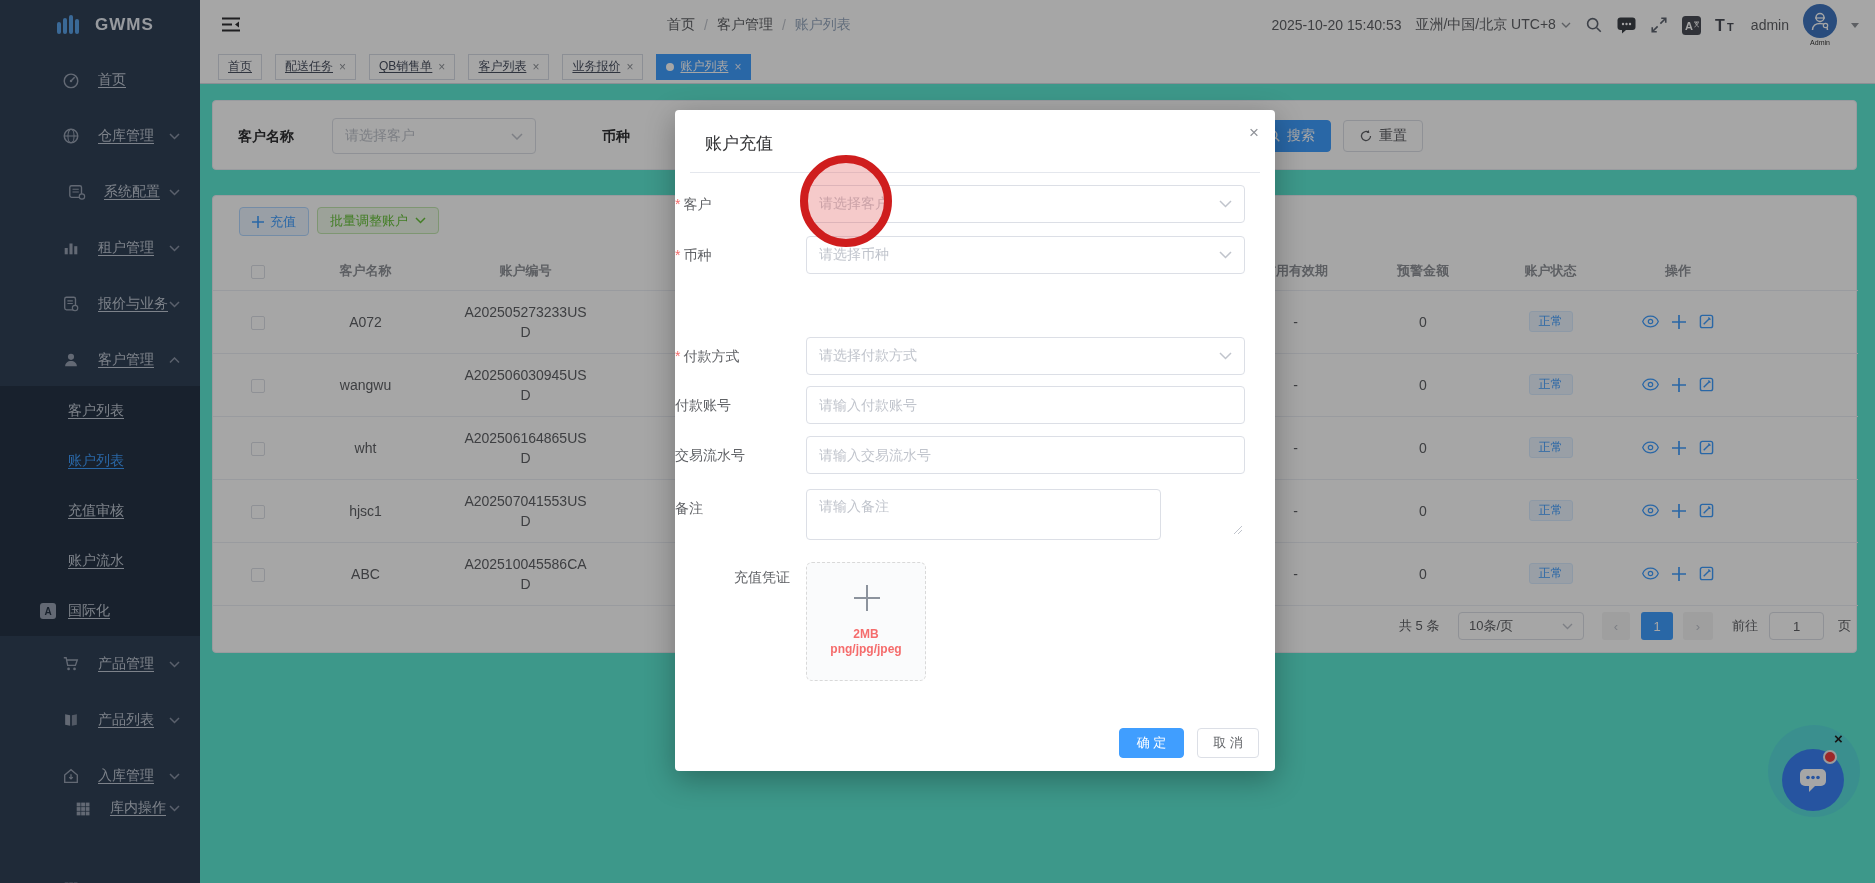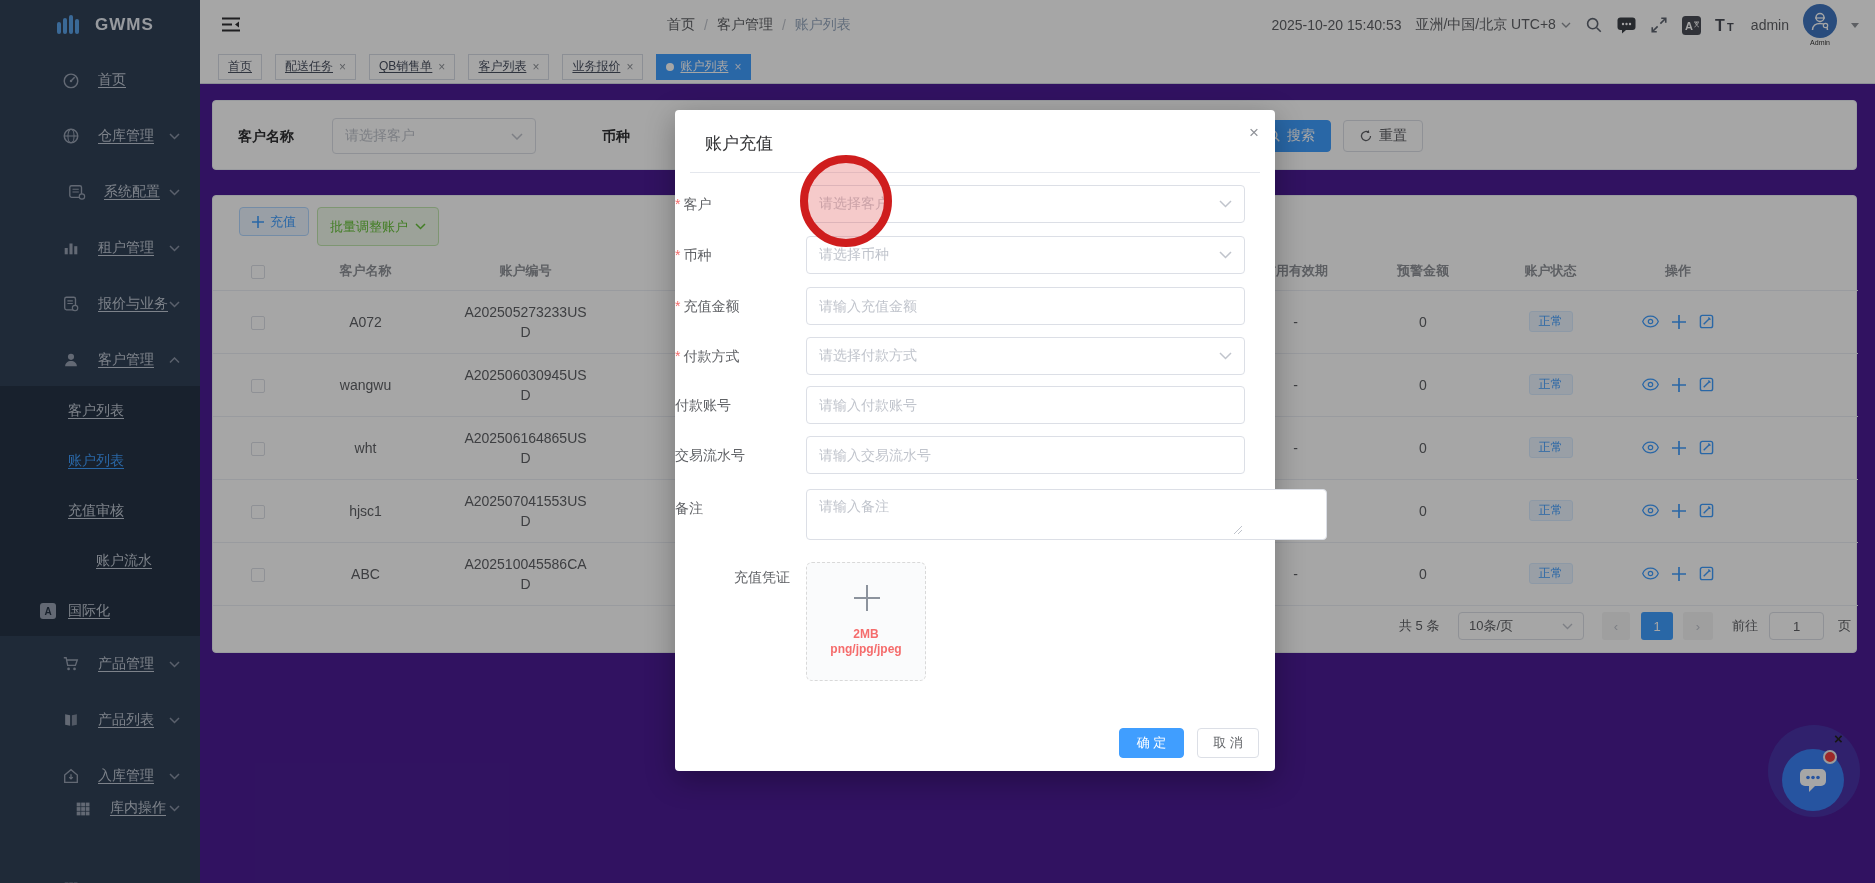--- a/index.html
+++ b/index.html
@@ -46,36 +46,36 @@
   #tabbar{position:absolute;left:200px;top:50px;width:1675px;height:34px;background:#fff;border-bottom:1px solid #d8dce5;z-index:10;
           display:flex;align-items:center;padding-left:18px;gap:13px;}
   .tab{height:26px;border:1px solid #d8dce5;background:#fff;color:#495060;font-size:12px;display:flex;align-items:center;padding:0 9px;gap:6px;cursor:pointer;}
   .tab .tlbl{text-decoration:underline;text-underline-offset:2px;}
   .tab .tclose{color:#909399;font-size:12px;}
   .tab.active{background:#409eff;border-color:#409eff;color:#fff;}
   .tab.active .tclose{color:#e8f1ff;}
   .tab .dot{width:8px;height:8px;border-radius:50%;background:#fff;}
 
   
-  #content{position:absolute;left:200px;top:84px;width:1675px;height:799px;background:#4c1d95;z-index:5;}
+  #content{position:absolute;left:200px;top:84px;width:1675px;height:799px;background:#5eead4;z-index:5;}
   .card{position:absolute;background:#fff;border-radius:4px;border:1px solid #ebeef5;}
   #filter-card{left:12px;top:16px;width:1645px;height:70px;}
   .flabel{position:absolute;top:17px;height:36px;line-height:36px;font-weight:bold;color:#303133;}
   .fselect{position:absolute;left:119px;top:17px;width:204px;height:36px;border:1px solid #dcdfe6;border-radius:4px;background:#fff;
            display:flex;align-items:center;padding:0 12px;color:#c0c4cc;cursor:pointer;}
   .fselect .chev{margin-left:auto;color:#c0c4cc;}
   .btn-search{position:absolute;left:1038px;top:19px;width:80px;height:32px;background:#409eff;border:1px solid #409eff;border-radius:4px;
               color:#fff;display:flex;align-items:center;justify-content:center;gap:6px;cursor:pointer;font-size:14px;}
   .btn-reset{position:absolute;left:1130px;top:19px;width:80px;height:32px;background:#fff;border:1px solid #dcdfe6;border-radius:4px;
              color:#606266;display:flex;align-items:center;justify-content:center;gap:6px;cursor:pointer;font-size:14px;}
 
   #table-card{left:12px;top:111px;width:1645px;height:458px;}
   .btn-recharge{position:absolute;left:26px;top:11px;height:29px;padding:0 12px;background:#ecf5ff;border:1px solid #b3d8ff;border-radius:4px;
                 color:#409eff;display:flex;align-items:center;gap:6px;cursor:pointer;font-size:13px;}
-  .btn-batch{position:absolute;left:104px;top:11px;height:39px;padding:0 12px;background:#f0f9eb;border:1px solid #c2e7b0;border-radius:4px;
+  .btn-batch{position:absolute;left:104px;top:11px;height:27px;padding:0 12px;background:#f0f9eb;border:1px solid #c2e7b0;border-radius:4px;
              color:#67c23a;display:flex;align-items:center;gap:7px;cursor:pointer;font-size:13px;}
   table.grid{position:absolute;left:0;top:56px;width:1645px;border-collapse:collapse;table-layout:fixed;}
   table.grid th{height:38px;color:#909399;font-size:13px;font-weight:600;text-align:center;border-bottom:1px solid #ebeef5;}
   table.grid td{height:63px;color:#606266;font-size:14px;text-align:center;border-bottom:1px solid #ebeef5;}
   .chkcell{text-align:center;}
   .checkbox{display:inline-block;width:14px;height:14px;border:1px solid #dcdfe6;border-radius:2px;background:#fff;cursor:pointer;vertical-align:middle;}
   .acct{display:inline-block;width:126px;word-break:break-all;line-height:20px;}
   .badge{display:inline-block;padding:1px 9px;font-size:12px;color:#409eff;background:#ecf5ff;border:1px solid #d9ecff;border-radius:3px;}
   .ops{display:flex;align-items:center;justify-content:center;gap:13px;color:#409eff;}
   .ops .op{cursor:pointer;}
@@ -109,21 +109,21 @@
   .m-label{position:absolute;left:0;top:0;width:115px;height:38px;line-height:38px;text-align:left;color:#606266;font-size:14px;}
   .req{color:#f56c6c;margin-right:3px;}
   .m-ctl{position:absolute;left:131px;top:0;width:439px;height:38px;border:1px solid #dcdfe6;border-radius:4px;background:#fff;
          display:flex;align-items:center;padding:0 12px;color:#c0c4cc;font-size:14px;}
   .m-ctl.sel{cursor:pointer;}
   .m-ctl .chev{margin-left:auto;color:#c0c4cc;}
   input.m-input{position:absolute;left:131px;top:0;width:439px;height:38px;border:1px solid #dcdfe6;border-radius:4px;background:#fff;
         padding:0 12px;color:#606266;font-size:14px;font-family:inherit;outline:none;}
   input.m-input::placeholder{color:#c0c4cc;}
   .m-textarea-wrap{position:absolute;left:131px;top:379px;width:439px;height:51px;}
-  textarea.m-ta{width:521px;height:51px;border:1px solid #dcdfe6;border-radius:4px;background:#fff;resize:none;
+  textarea.m-ta{width:355px;height:51px;border:1px solid #dcdfe6;border-radius:4px;background:#fff;resize:none;
         padding:8px 12px;color:#606266;font-size:14px;font-family:inherit;outline:none;}
   textarea.m-ta::placeholder{color:#c0c4cc;}
   .ta-handle{position:absolute;right:3px;bottom:6px;color:#c0c4cc;}
   .m-upload-label{position:absolute;left:0;top:448px;width:115px;height:38px;line-height:38px;text-align:right;color:#606266;}
   .m-upload{position:absolute;left:131px;top:452px;width:120px;height:119px;border:1.5px dashed #d9d9d9;border-radius:6px;background:#fafbfc;cursor:pointer;}
   .up-plus{position:absolute;left:47px;top:22px;width:26px;height:26px;}
   .up-plus:before{content:"";position:absolute;left:12px;top:0;width:2px;height:26px;background:#8c939d;}
   .up-plus:after{content:"";position:absolute;left:0;top:12px;width:26px;height:2px;background:#8c939d;}
   .up-hint{position:absolute;left:0;top:64px;width:100%;text-align:center;font-size:12px;font-weight:bold;color:#f56c6c;line-height:15px;}
   .m-footer-btn{position:absolute;top:618px;height:30px;border-radius:4px;font-size:13px;display:flex;align-items:center;justify-content:center;cursor:pointer;}
@@ -240,21 +240,21 @@
     <div class="submenu-block">
       <div class="smi" style="top:0;">
         <span class="lbl">客户列表</span>
       </div>
       <div class="smi active" style="top:50px;">
         <span class="lbl">账户列表</span>
       </div>
       <div class="smi" style="top:100px;">
         <span class="lbl">充值审核</span>
       </div>
-      <div class="smi" style="top:150px;padding-left:28px;">
+      <div class="smi" style="top:150px;">
         <span class="lbl">账户流水</span>
       </div>
       <div class="smi" style="top:200px;">
         <span class="ic">
             <svg width="16" height="16" viewBox="0 0 16 16">
               <rect x="0" y="0" width="16" height="16" rx="3" fill="#98a2b3"></rect>
               <text x="8" y="12" text-anchor="middle" font-size="10" font-weight="bold" fill="#263445">A</text>
             </svg>
           </span>
         <span class="lbl2">国际化</span>
@@ -722,24 +722,20 @@
       <div class="m-ctl sel">
         <span>请选择币种</span>
         <span class="chev">
             <svg width="13" height="8" viewBox="0 0 13 8">
               <path d="M1 1 L6.5 6.5 L12 1" fill="none" stroke="currentColor" stroke-width="1.5"></path>
             </svg>
           </span>
       </div>
     </div>
 
-    <div class="m-row" style="top:177px;">
-      <div class="m-label"><span class="req">*</span><span>充值金额</span></div>
-      <input class="m-input" placeholder="请输入充值金额" style="">
-    </div>
 
     <div class="m-row" style="top:227px;">
       <div class="m-label"><span class="req">*</span><span>付款方式</span></div>
       <div class="m-ctl sel">
         <span>请选择付款方式</span>
         <span class="chev">
             <svg width="13" height="8" viewBox="0 0 13 8">
               <path d="M1 1 L6.5 6.5 L12 1" fill="none" stroke="currentColor" stroke-width="1.5"></path>
             </svg>
           </span>

